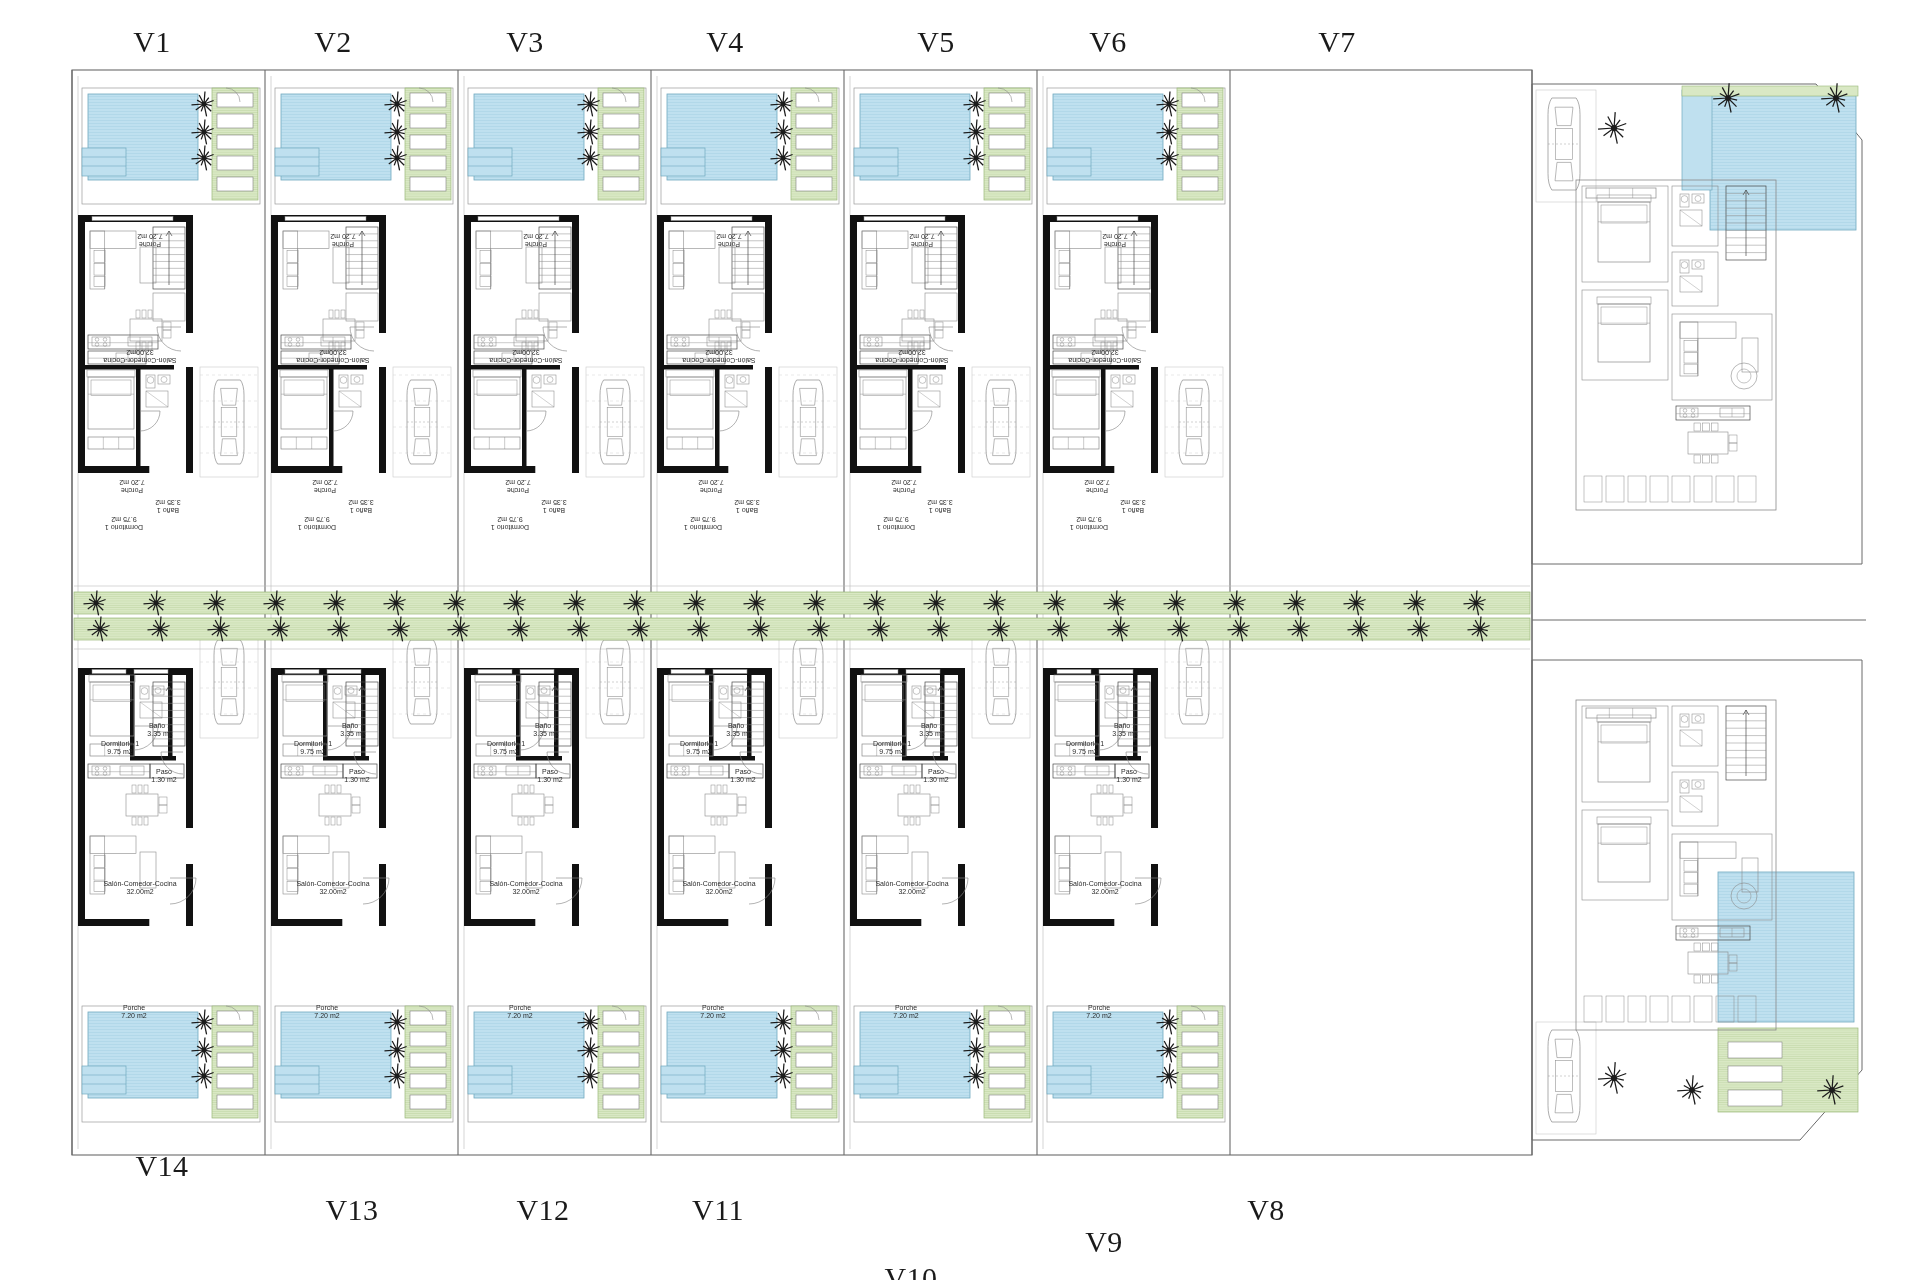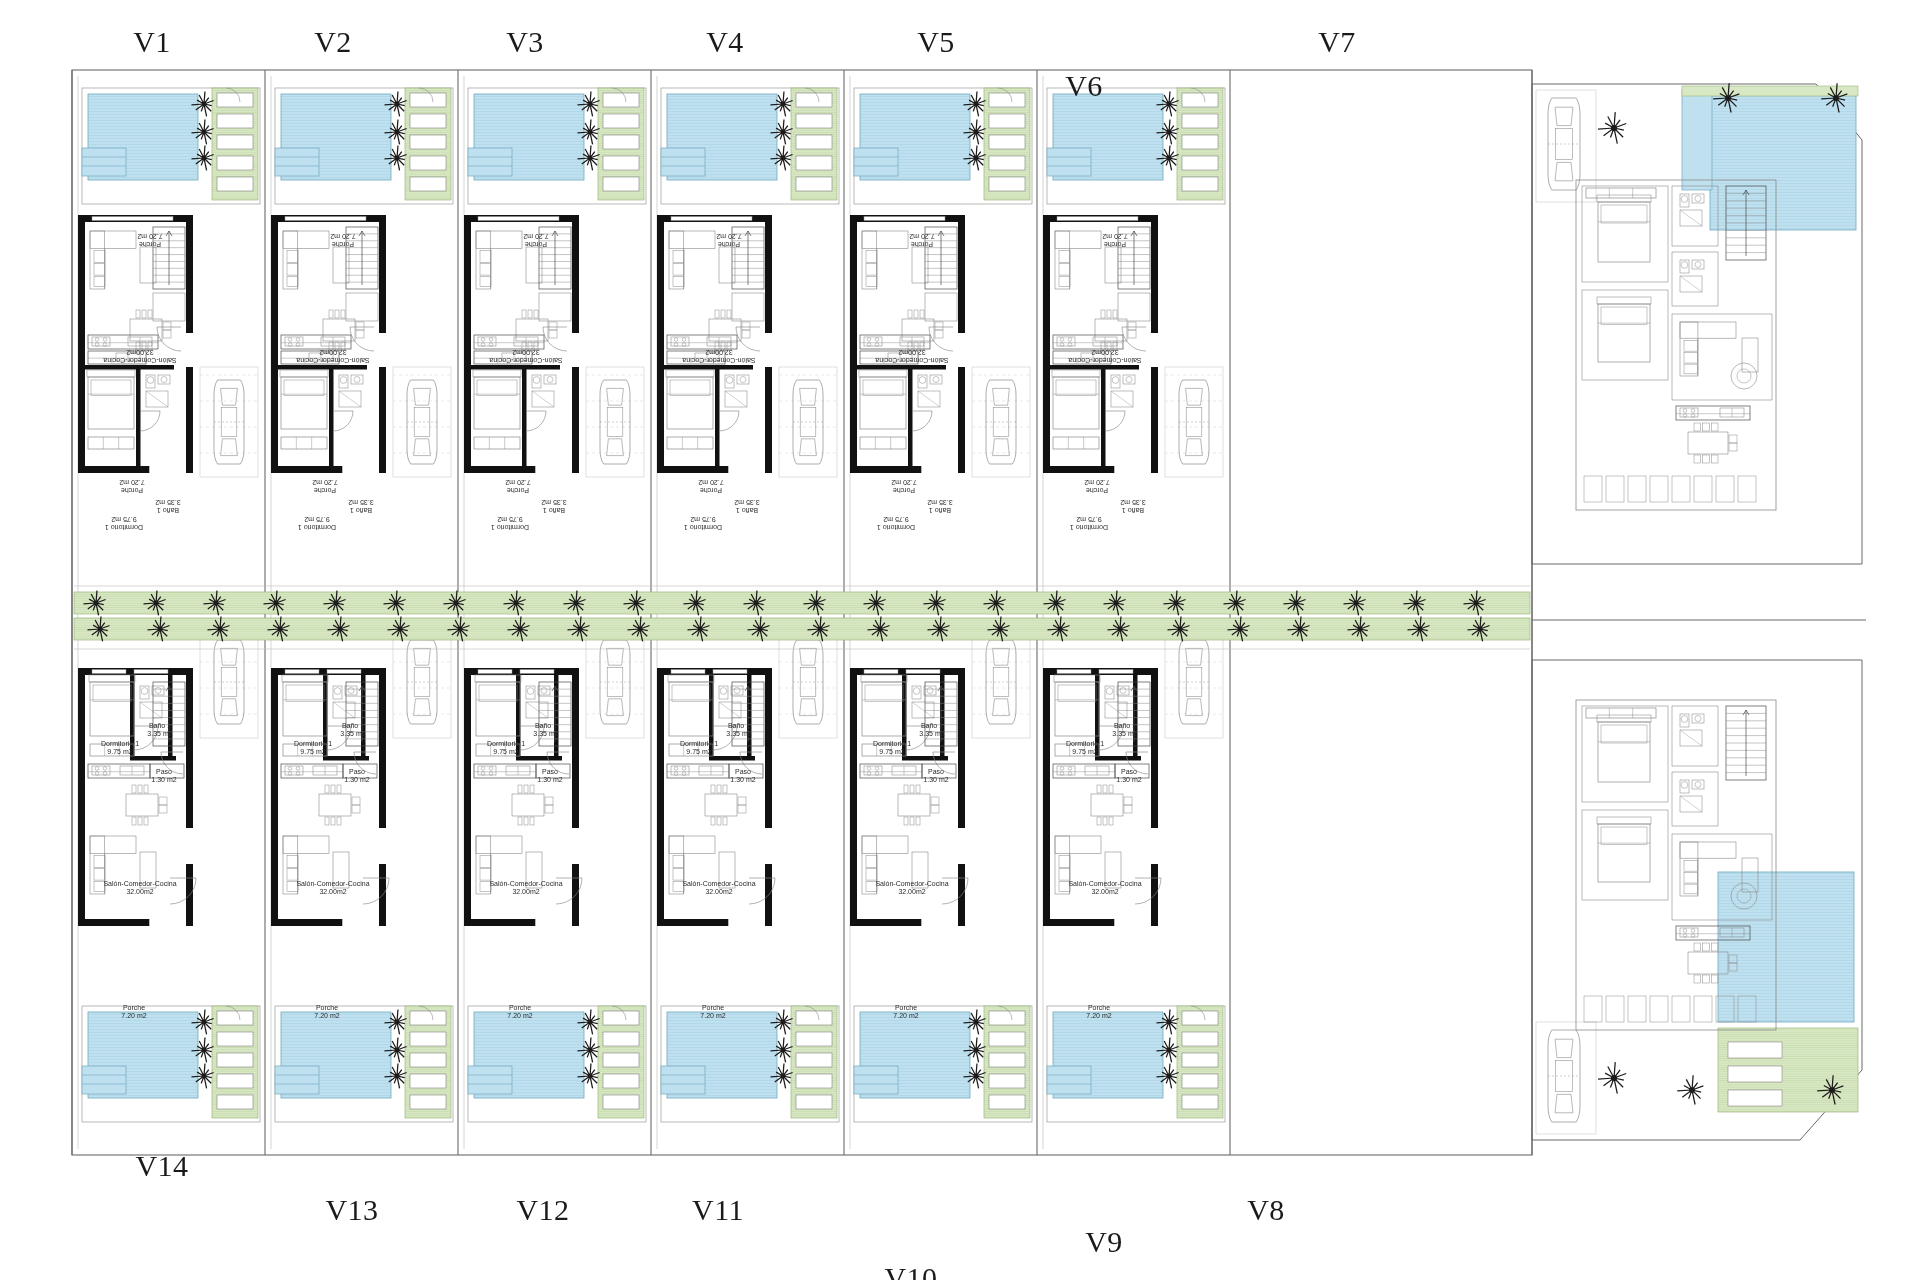--- a/index.html
+++ b/index.html
@@ -2658,21 +2658,21 @@
       </g>
       <line x1="1532" y1="620" x2="1866" y2="620" stroke="#6a6a6a" stroke-width="1"></line>
     </svg>
 
   <div id="labels">
       <div class="vlabel" style="left: 152px; top: 25px;">V1</div>
       <div class="vlabel" style="left: 333px; top: 25px;">V2</div>
       <div class="vlabel" style="left: 525px; top: 25px;">V3</div>
       <div class="vlabel" style="left: 725px; top: 25px; text-align: center;">V4</div>
       <div class="vlabel" style="left: 920px; top: 25px; margin-left: 16px;">V5</div>
-      <div class="vlabel" style="left: 1084px; top: 25px; margin-top: 44px;">V6</div>
+      <div class="vlabel" style="left: 1108px; top: 25px;">V6</div>
       <div class="vlabel" style="left: 1337px; top: 25px;">V7</div>
       <div class="vlabel" style="left: 162px; top: 1149px;">V14</div>
       <div class="vlabel" style="left: 352px; top: 1193px;">V13</div>
       <div class="vlabel" style="left: 543px; top: 1193px;">V12</div>
       <div class="vlabel" style="left: 718px; top: 1193px; text-align: center;">V11</div>
       <div class="vlabel" style="left: 911px; top: 1261px;">V10</div>
       <div class="vlabel" style="left: 1104px; top: 1193px; margin-top: 32px;">V9</div>
       <div class="vlabel" style="left: 1266px; top: 1193px; text-align: center;">V8</div>
       <div class="rm flip" style="left: 150px; top: 232px;">
         <b>Porche</b>

